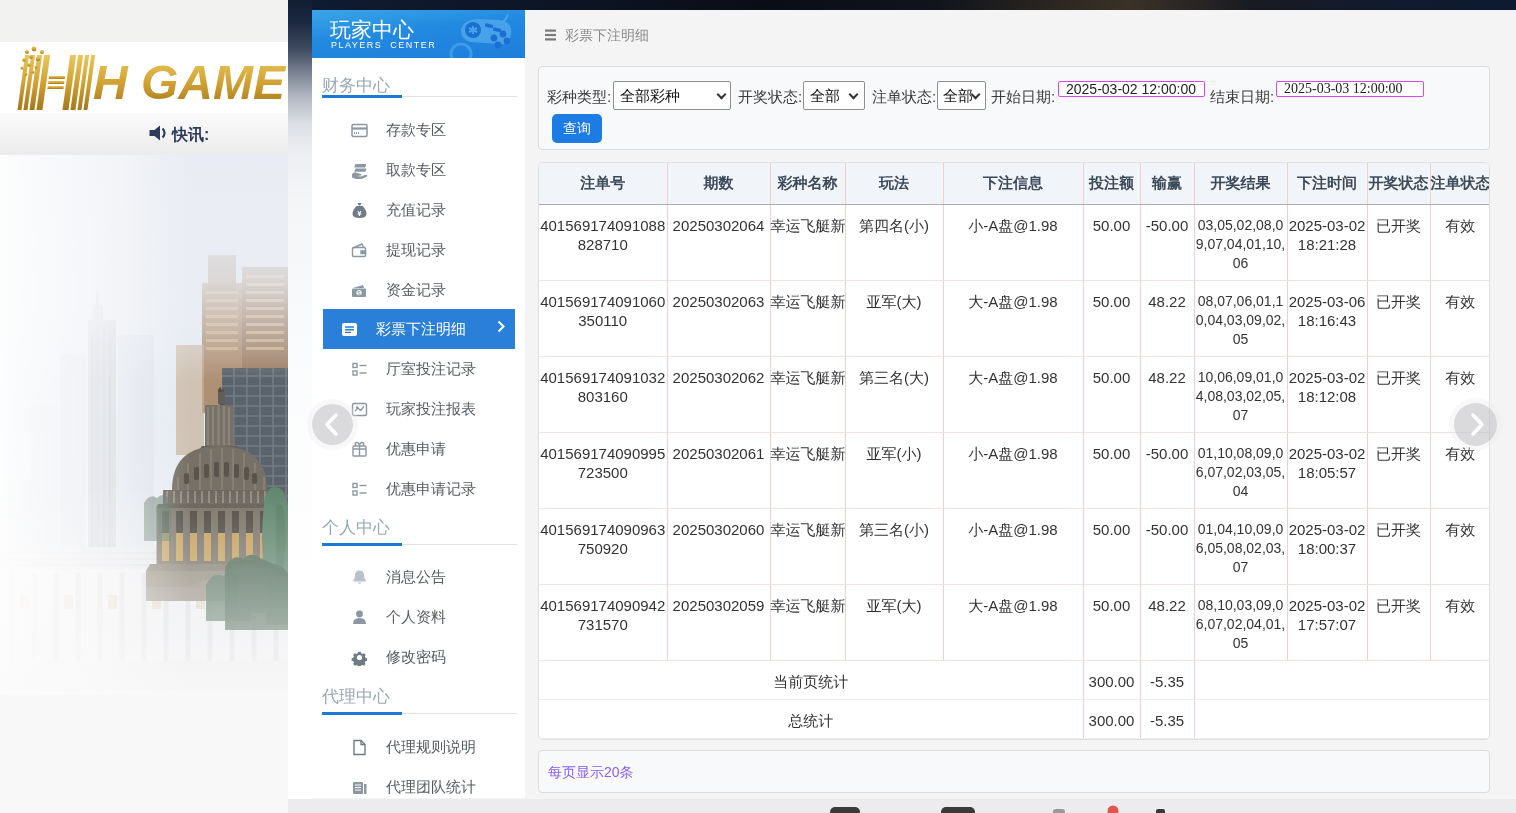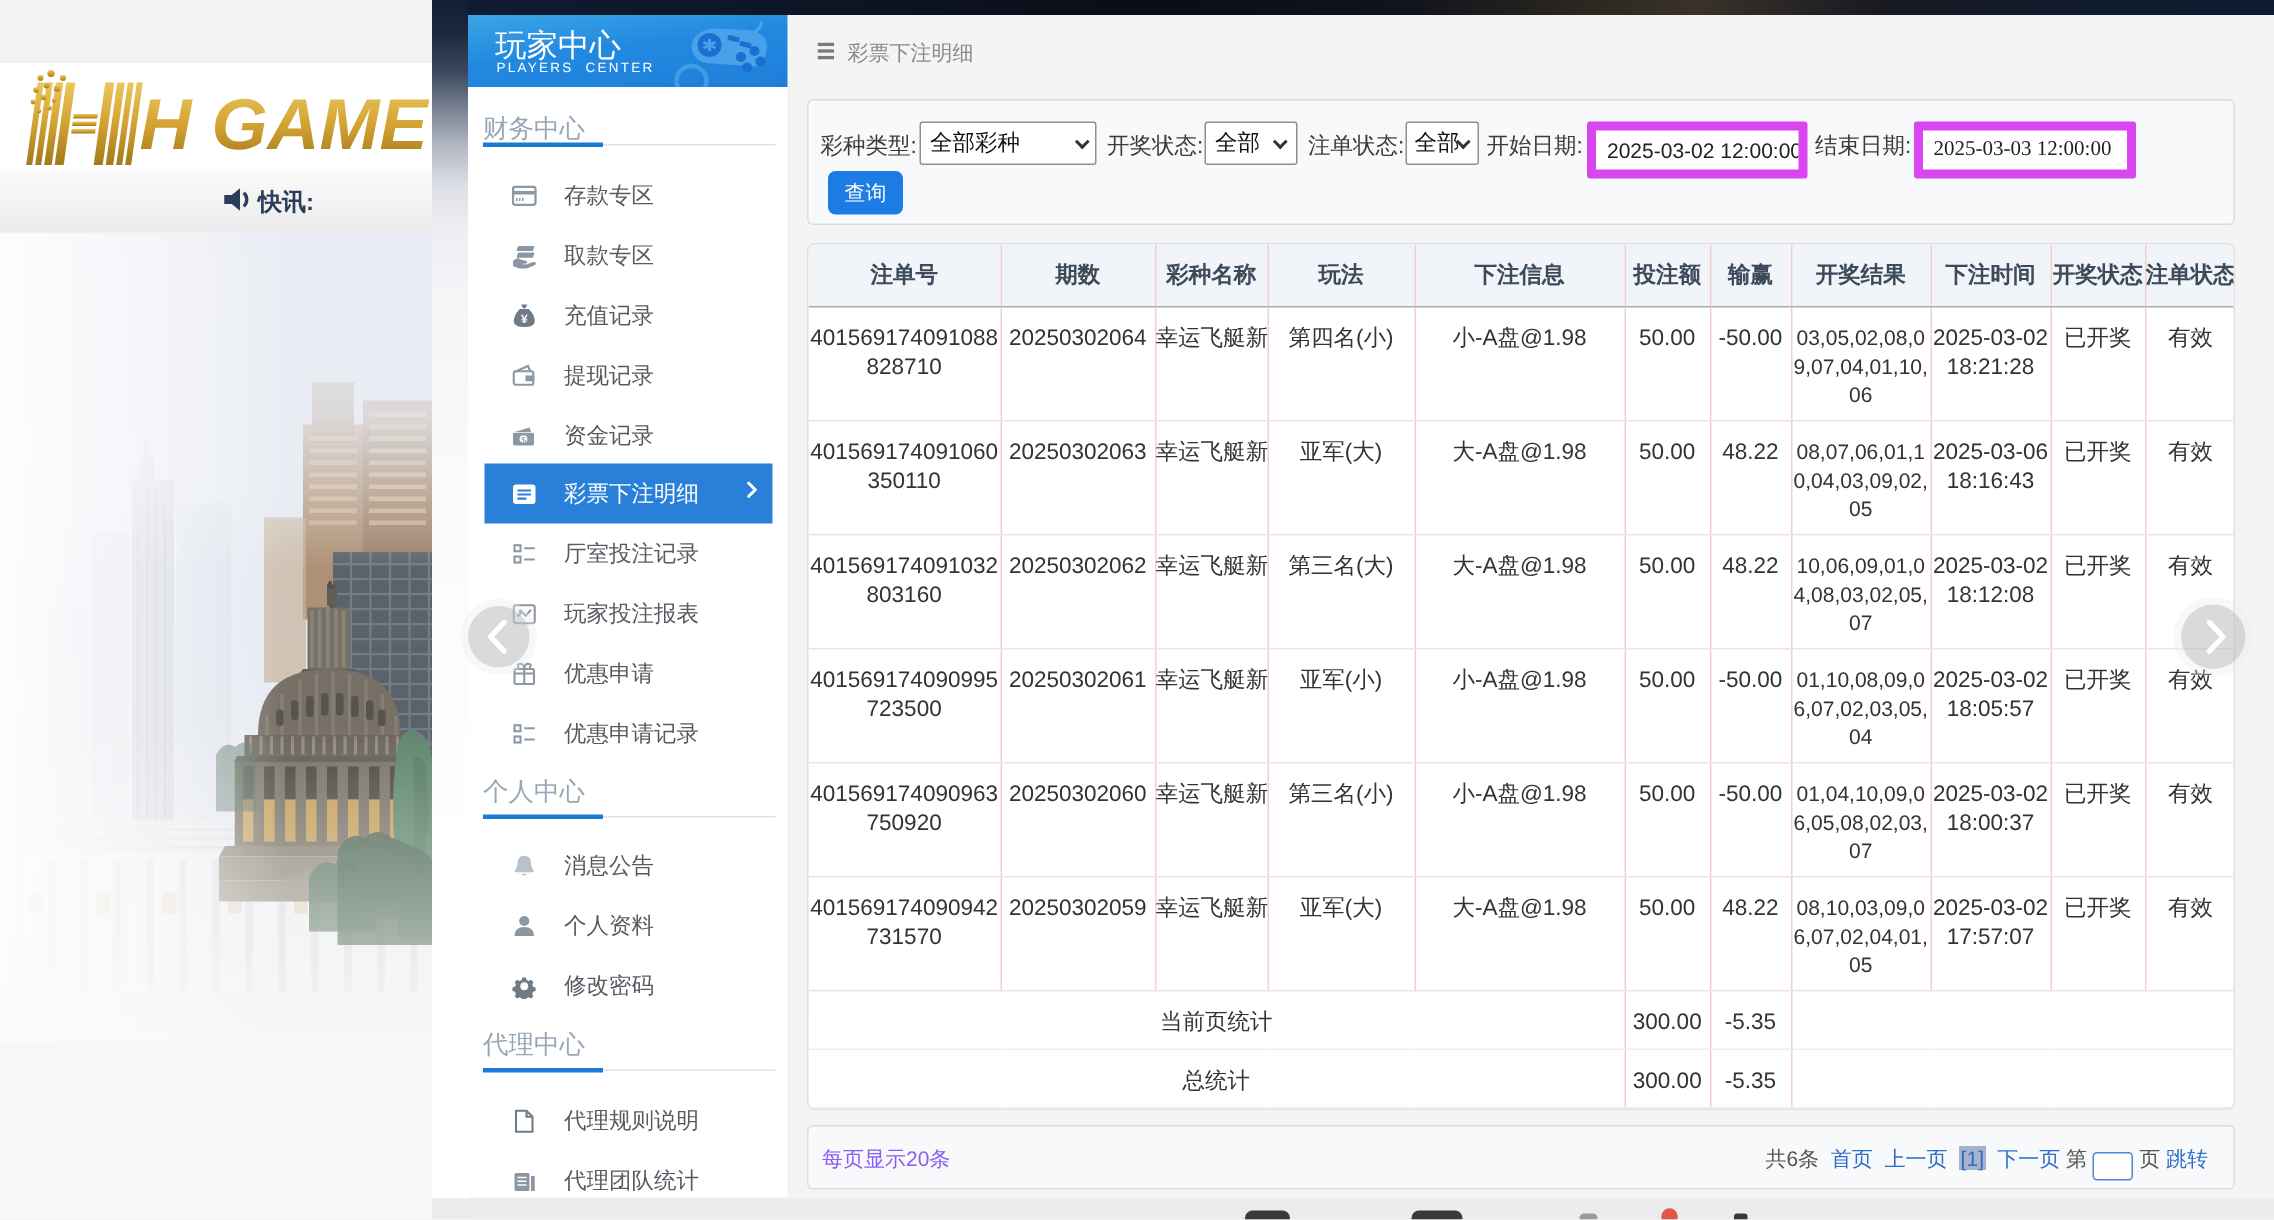--- a/index.html
+++ b/index.html
@@ -21,36 +21,36 @@
 
 
 #sidebar { left:312px; top:10px; width:213px; height:788px; background:#ffffff; }
 #sbhead { position:absolute; left:0; top:0; width:213px; height:48px; overflow:hidden;
   background:linear-gradient(173deg,#3ba5e7 0%,#2289e0 45%,#1e7edb 100%); }
 #sbhead .t1 { position:absolute; left:18px; top:6px; color:#ffffff; font-size:21px; }
 #sbhead .t2 { position:absolute; left:19px; top:30px; color:#ffffff; font-size:9px; letter-spacing:1.5px; }
 .sect { position:absolute; left:10px; font-size:17px; color:#98a7b6; }
 .sline { position:absolute; left:10px; width:195px; height:1px; background:#e2e2e2; }
 .sline b { position:absolute; left:0; top:-1px; width:80px; height:3px; background:#1a7ad6; }
-.mitem { position:absolute; left:0; width:213px; height:40px;padding-left:24px; }
+.mitem { position:absolute; left:10px; width:213px; height:40px;padding-left:24px; }
 .mitem .ic { position:absolute; left:29px; top:12px; width:17px; height:17px; }
 .mitem .tx { position:absolute; left:64px; top:11px; font-size:15px; color:#565b61; }
 #active { position:absolute; left:11px; width:192px; height:40px; background:#2a7fd9; }
 #active .ic { position:absolute; left:18px; top:12px; width:17px; height:17px; }
 #active .tx { position:absolute; left:53px; top:11px; font-size:15px; color:#ffffff; }
 #active .ar { position:absolute; right:10px; top:11px; color:#ffffff; font-size:13px; font-weight:bold; }
 
 
 #crumb { left:545px; top:27px; width:400px; height:20px; }
 #crumbtxt { left:565px; top:27px; font-size:14px; color:#8a8a8a; }
 #filter { left:538px; top:66px; width:952px; height:84px; background:#f8f9fa; border:1px solid #dcdcdc; border-radius:4px; }
 .flab { position:absolute; top:88px; font-size:15px; color:#3b3b3b; }
 select.fs { position:absolute; top:81px; height:29px; font-size:15px; font-family:"Liberation Sans",sans-serif; color:#111; border:1px solid #8f8f8f; border-radius:2px; background:#fff; padding-left:6px; appearance:none; -webkit-appearance:none; }
 .caret { position:absolute; top:91px; width:7px; height:7px; border-right:2px solid #333; border-bottom:2px solid #333; transform:rotate(45deg); }
-input.fi { position:absolute; top:81px; height:38px; font-size:14px; font-family:"Liberation Sans",sans-serif; color:#222; border:6px solid #d946ef; border-radius:2px; background:#fff; padding-left:7px; }
+input.fi { position:absolute; top:81px; height:16px; font-size:14px; font-family:"Liberation Sans",sans-serif; color:#222; border:1px solid #d946ef; border-radius:2px; background:#fff; padding-left:7px; }
 #qbtn { left:552px; top:114px; width:50px; height:29px; background:#1d7be4; color:#fff; font-size:14px; border-radius:5px; text-align:center; line-height:29px; }
 
 
 #tblwrap { left:538px; top:162px; width:952px; background:#fff; border:1px solid #e0e0e0; border-radius:5px; overflow:hidden; }
 table { border-collapse:collapse; table-layout:fixed; width:951px; font-size:15px; color:#333; }
 th { background:#f1f4f8; color:#3c4a5a; font-weight:bold; font-size:15px; height:41px; border-bottom:1px solid #ababab; border-right:1px solid #f2cfcf; text-align:center; padding:0; white-space:nowrap; }
 th:last-child { border-right:none; }
 td { border-right:1px solid #f2cfcf; border-bottom:1px solid #f3e1e1; text-align:center; vertical-align:top; padding:11px 0 0 0; line-height:19px; word-break:break-all; }
 td.nw { white-space:nowrap; }
 td.res { font-size:14px; }
@@ -638,21 +638,20 @@
             <td>300.00</td>
             <td>-5.35</td>
             <td colspan="4" class="nob"></td>
           </tr>
     </tbody>
       </table>
   </div>
 
   <div class="abs" id="pager"></div>
   <div class="abs" id="pleft">每页显示20条</div>
-  <div class="abs" id="pright">共6条&nbsp; <a>首页</a>&nbsp; <a>上一页</a>&nbsp; <span class="cur">[1]</span>&nbsp; <a>下一页</a> 第 <input style=""> 页 <a>跳转</a></div>
 
   <div class="abs" id="footer">
     <svg width="1228" height="14" viewBox="0 0 1228 14">
       <g transform="translate(-288 0)">
         <rect x="830" y="8" width="30" height="10" rx="5" fill="#3a3a3a"></rect>
         <rect x="941" y="8" width="34" height="10" rx="5" fill="#3a3a3a"></rect>
         <rect x="1053" y="10" width="12" height="6" rx="3" fill="#9a9a9a"></rect>
         <circle cx="1113" cy="12" r="5.5" fill="#e25548"></circle>
         <rect x="1156" y="10" width="9" height="6" rx="2" fill="#3a3a3a"></rect>
       </g>

